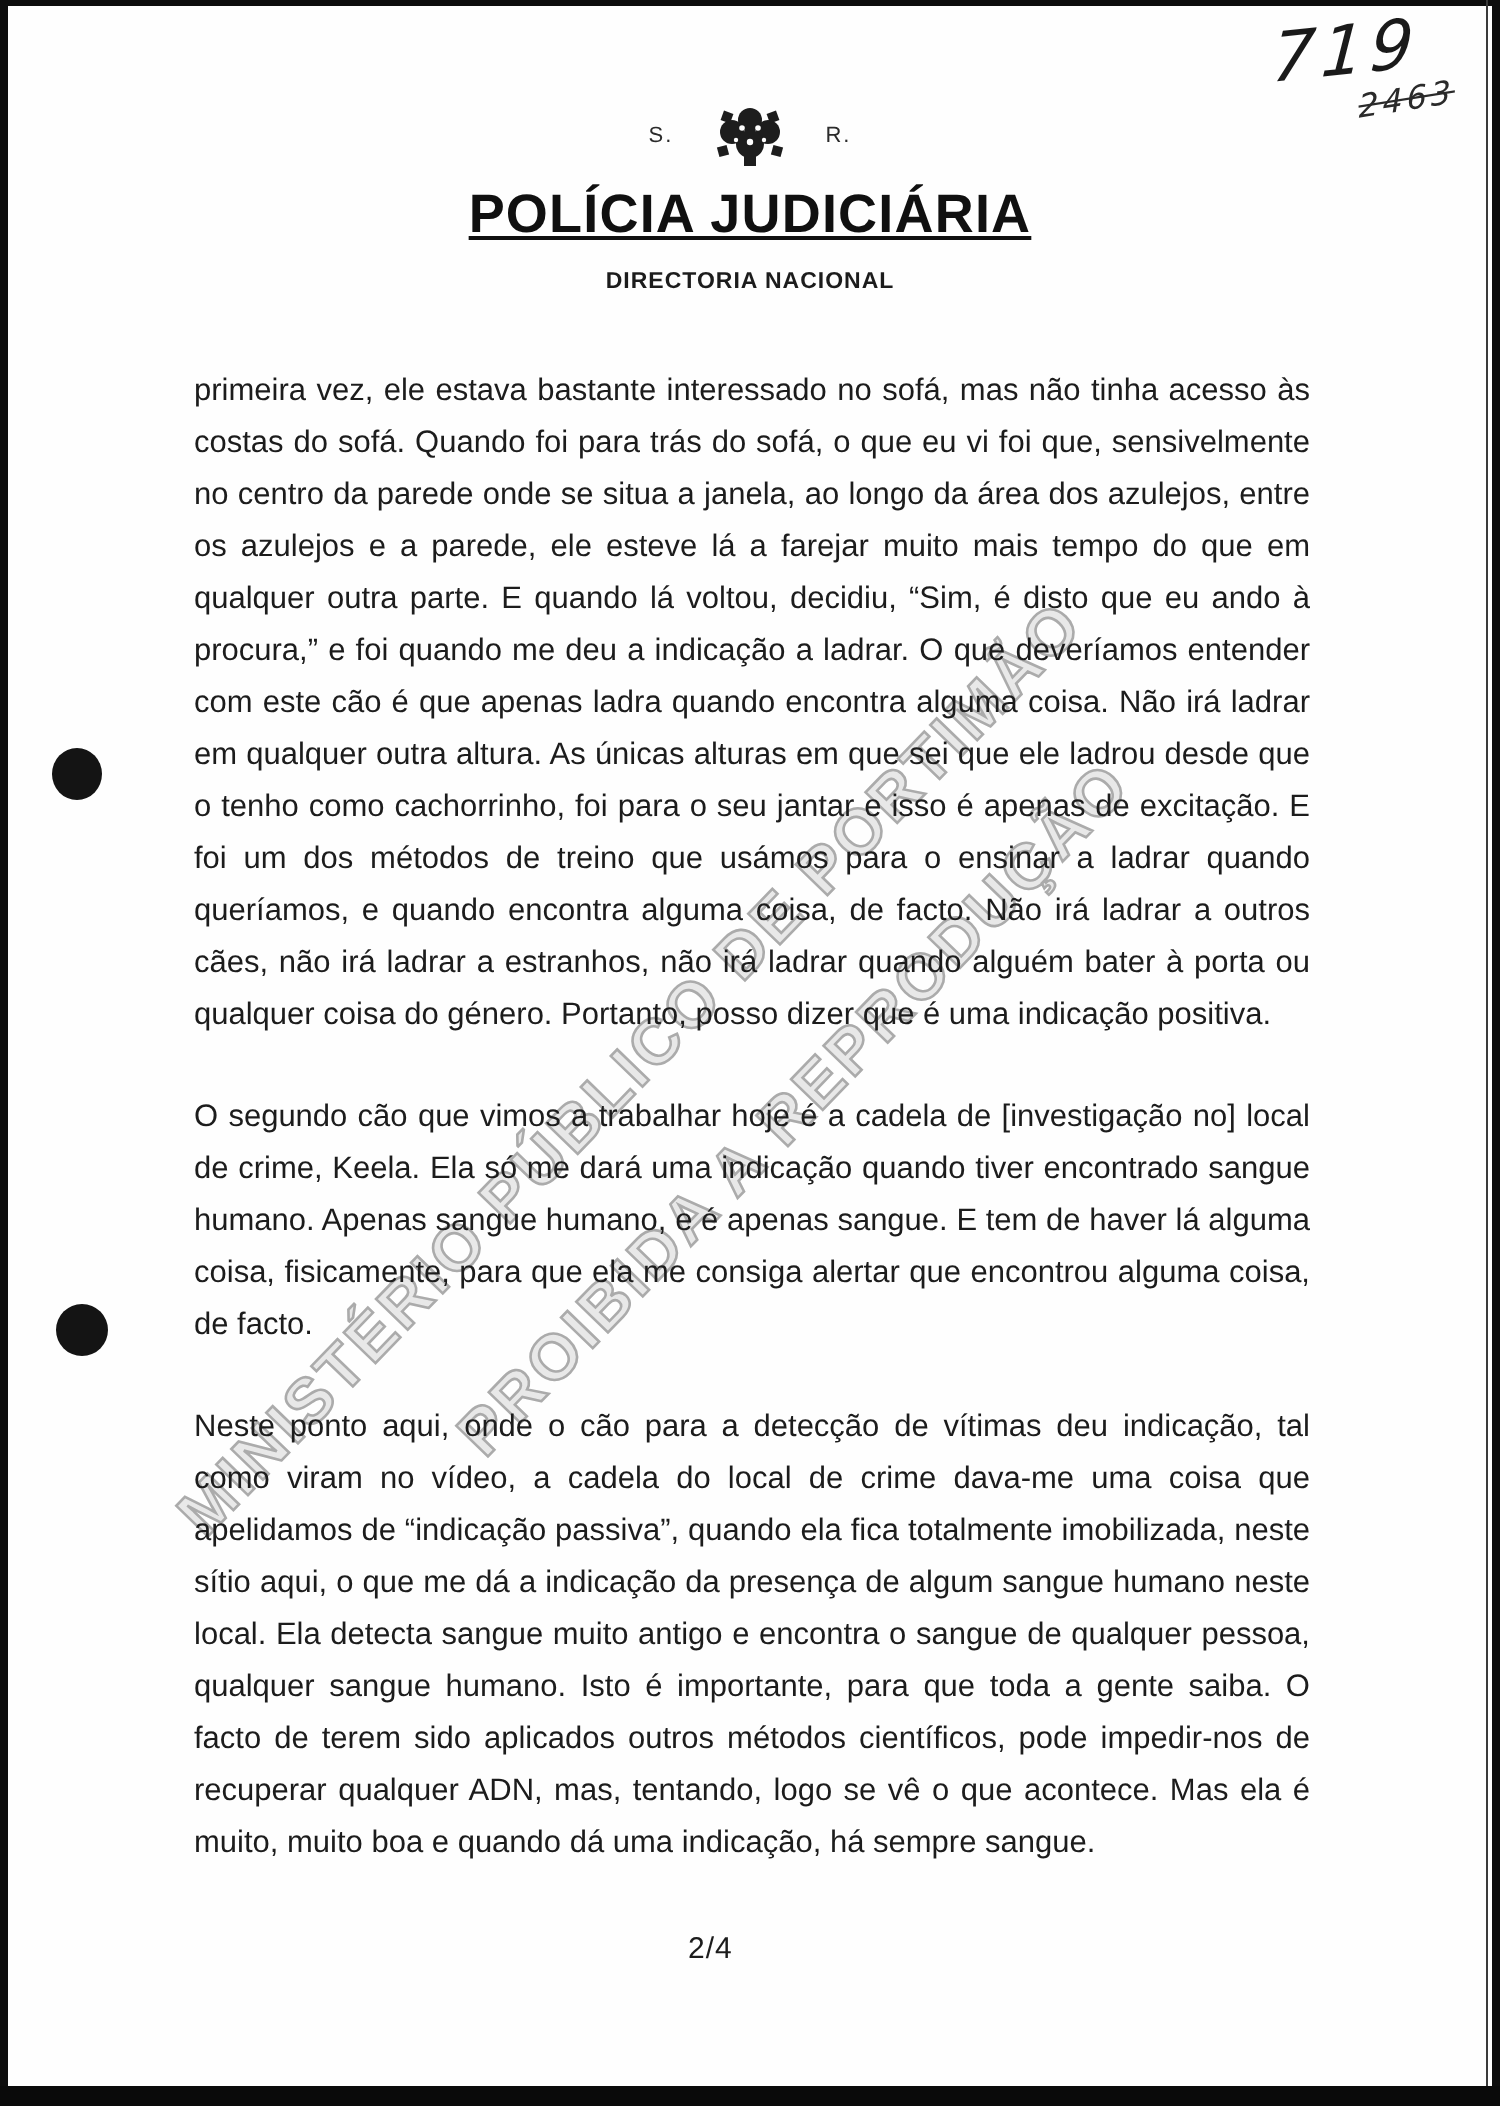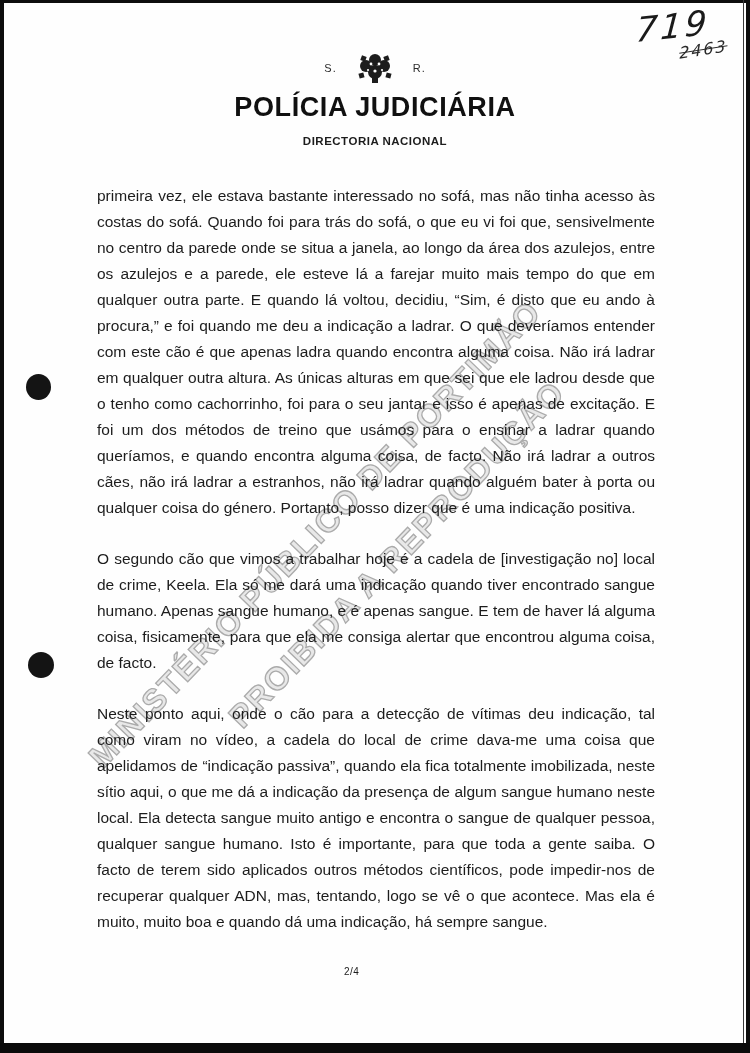--- a/index.html
+++ b/index.html
@@ -44,21 +44,21 @@
     transform: rotate(-9deg) skewX(-8deg);
     letter-spacing: 2px;
   }
 
   
   .header { position: absolute; left: 0; top: 50px; width: 100%; text-align: center; }
   .crest-row { display: flex; justify-content: center; align-items: center; gap: 18px; height: 36px; }
   .initial { font-size: 11px; color: #2b2b2b; letter-spacing: 1px; }
   .crest { width: 40px; height: 34px; }
   .ministry { font-size: 13px; font-weight: bold; margin-top: 5px; letter-spacing: 0.4px; color: #151515; }
-  .police { font-size: 27px; font-weight: bold; margin-top: 6px; letter-spacing: 0.6px; color: #101010; }
+  .police { font-size: 27px; font-weight: bold; margin-top: 6px; letter-spacing: 0.6px; color: #101010; text-decoration: underline; }
   .directorate { font-size: 11.5px; font-weight: bold; margin-top: 12px; letter-spacing: 0.5px; color: #1c1c1c; }
 
   
   .watermark {
     position: absolute;
     font-size: 32px; font-weight: bold;
     letter-spacing: 2px;
     white-space: nowrap;
     color: rgba(175,175,175,0.28);
     -webkit-text-stroke: 1.3px #ababab;
@@ -76,21 +76,21 @@
     font-size: 15.5px; line-height: 26px;
     text-align: justify;
     color: #1c1c1c;
     z-index: 2;
   }
   .textblock p { margin: 0 0 25px 0; }
 
   
   .footer-pn {
     position: absolute; left: 344px; top: 966px;
-    font-size: 10px; color: #1c1c1c; letter-spacing: 0.5px;
+    font-size: 15px; color: #1c1c1c; letter-spacing: 0.5px;
     z-index: 2;
   }
 </style>
 </head>
 <body>
 
 <div class="page">
 
   <div class="edge-top"></div>
   <div class="edge-left"></div>

